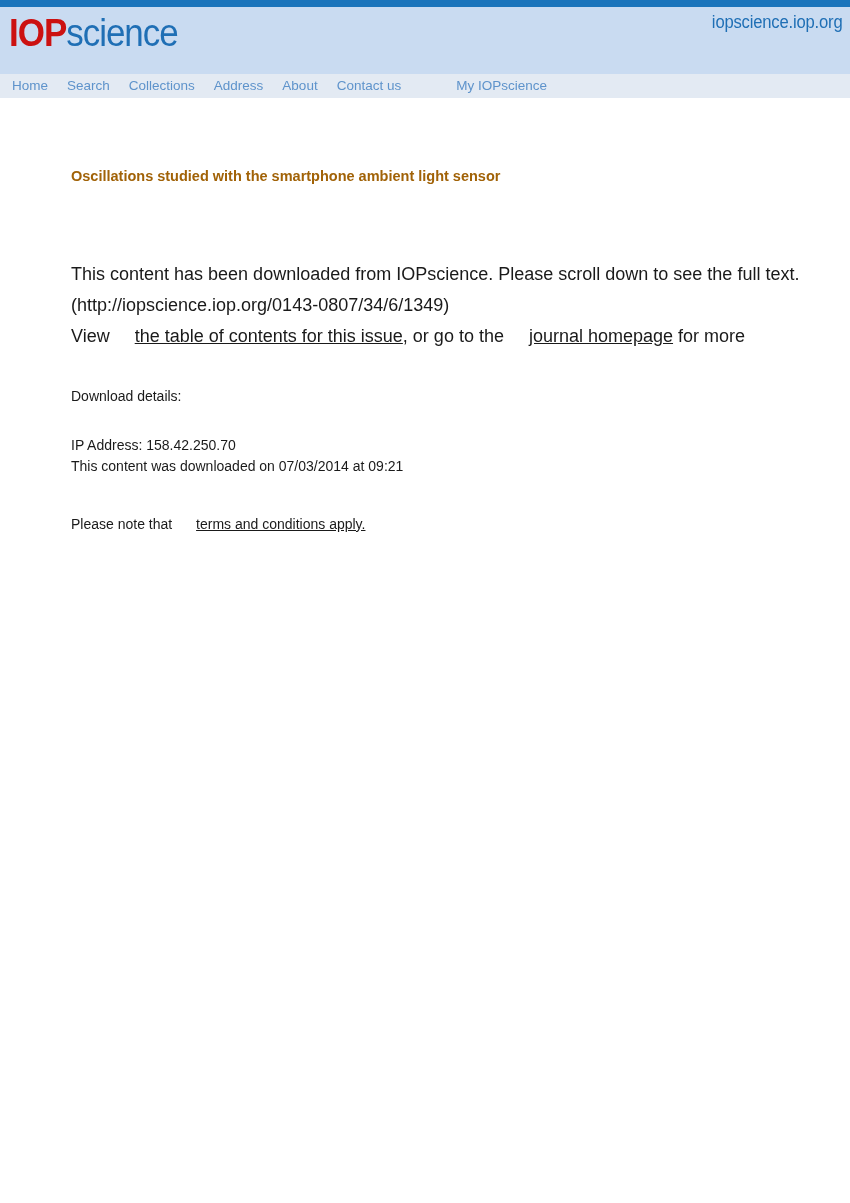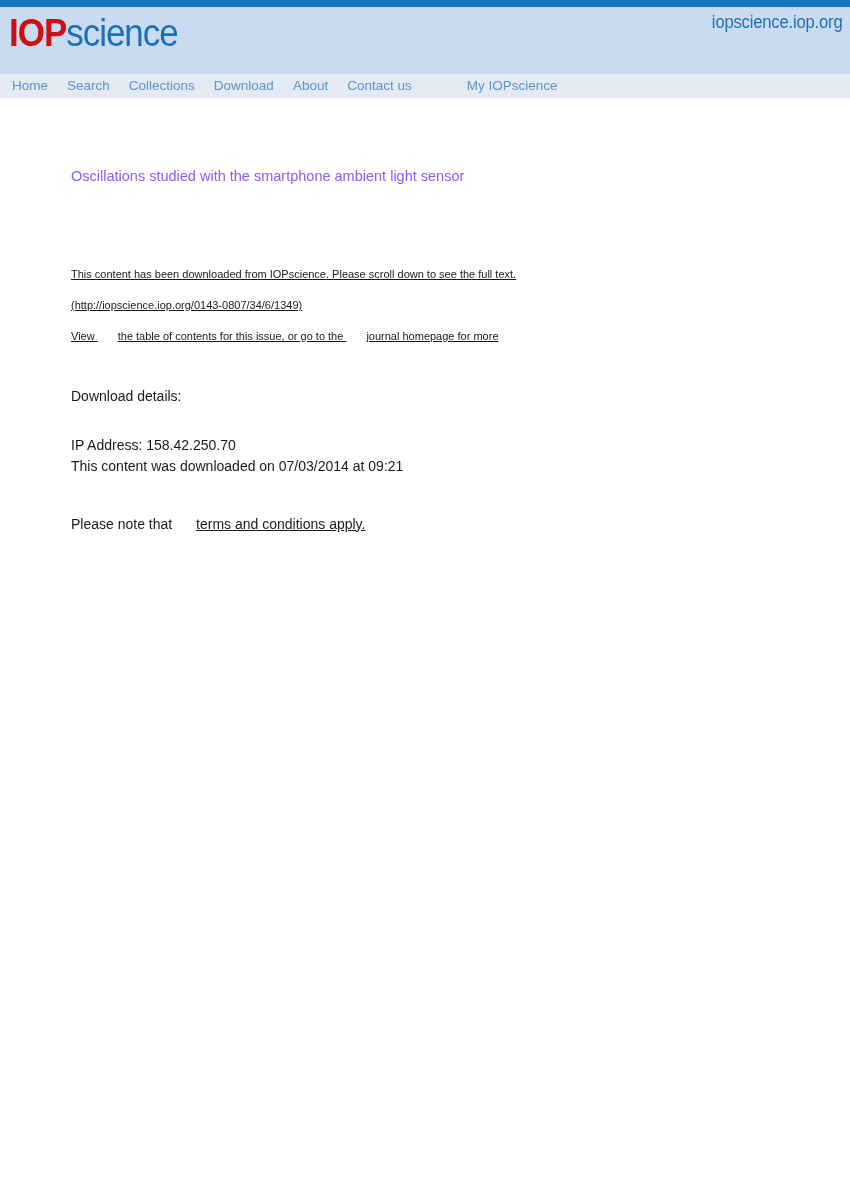--- a/index.html
+++ b/index.html
@@ -88,32 +88,31 @@
   .nav-item:last-child { margin-right: 0; margin-left: 36px; }
 
   
   #content {
     padding-left: 71px;
     padding-right: 40px;
   }
   .article-title {
     font-size: 14.5px;
     line-height: 18px;
-    color: #8b5cf6;
-    font-weight: normal;
+    color: #a16207;
+    font-weight: bold;
     margin: 0;
     padding-top: 69px;
   }
   .block-gap-1 { height: 81px; }
   .para {
-    font-size: 11px;
+    font-size: 18px;
     line-height: 16px;
     color: #1a1a1a;
     margin: 0 0 15px 0;
-    text-decoration: underline;
   }
   .link-u {
     text-decoration: underline;
     color: #1a1a1a;
     cursor: pointer;
     margin-left: 20px;
   }
   .block-gap-2 { height: 27px; }
   .block-gap-3 { height: 27px; }
   .detail-line {
@@ -134,21 +133,21 @@
       <span class="iop">IOP</span><span class="sci">science</span>
     </div>
     <div class="site-url">iopscience.iop.org</div>
   </div>
 </div>
 
 <div id="navbar">
   <span class="nav-item">Home</span>
   <span class="nav-item">Search</span>
   <span class="nav-item">Collections</span>
-  <span class="nav-item">Download</span>
+  <span class="nav-item">Address</span>
   <span class="nav-item">About</span>
   <span class="nav-item">Contact us</span>
   <span class="nav-item">My IOPscience</span>
 </div>
 
 <div id="content">
 
   <h1 class="article-title">Oscillations studied with the smartphone ambient light sensor</h1>
 
   <div class="block-gap-1"></div>

